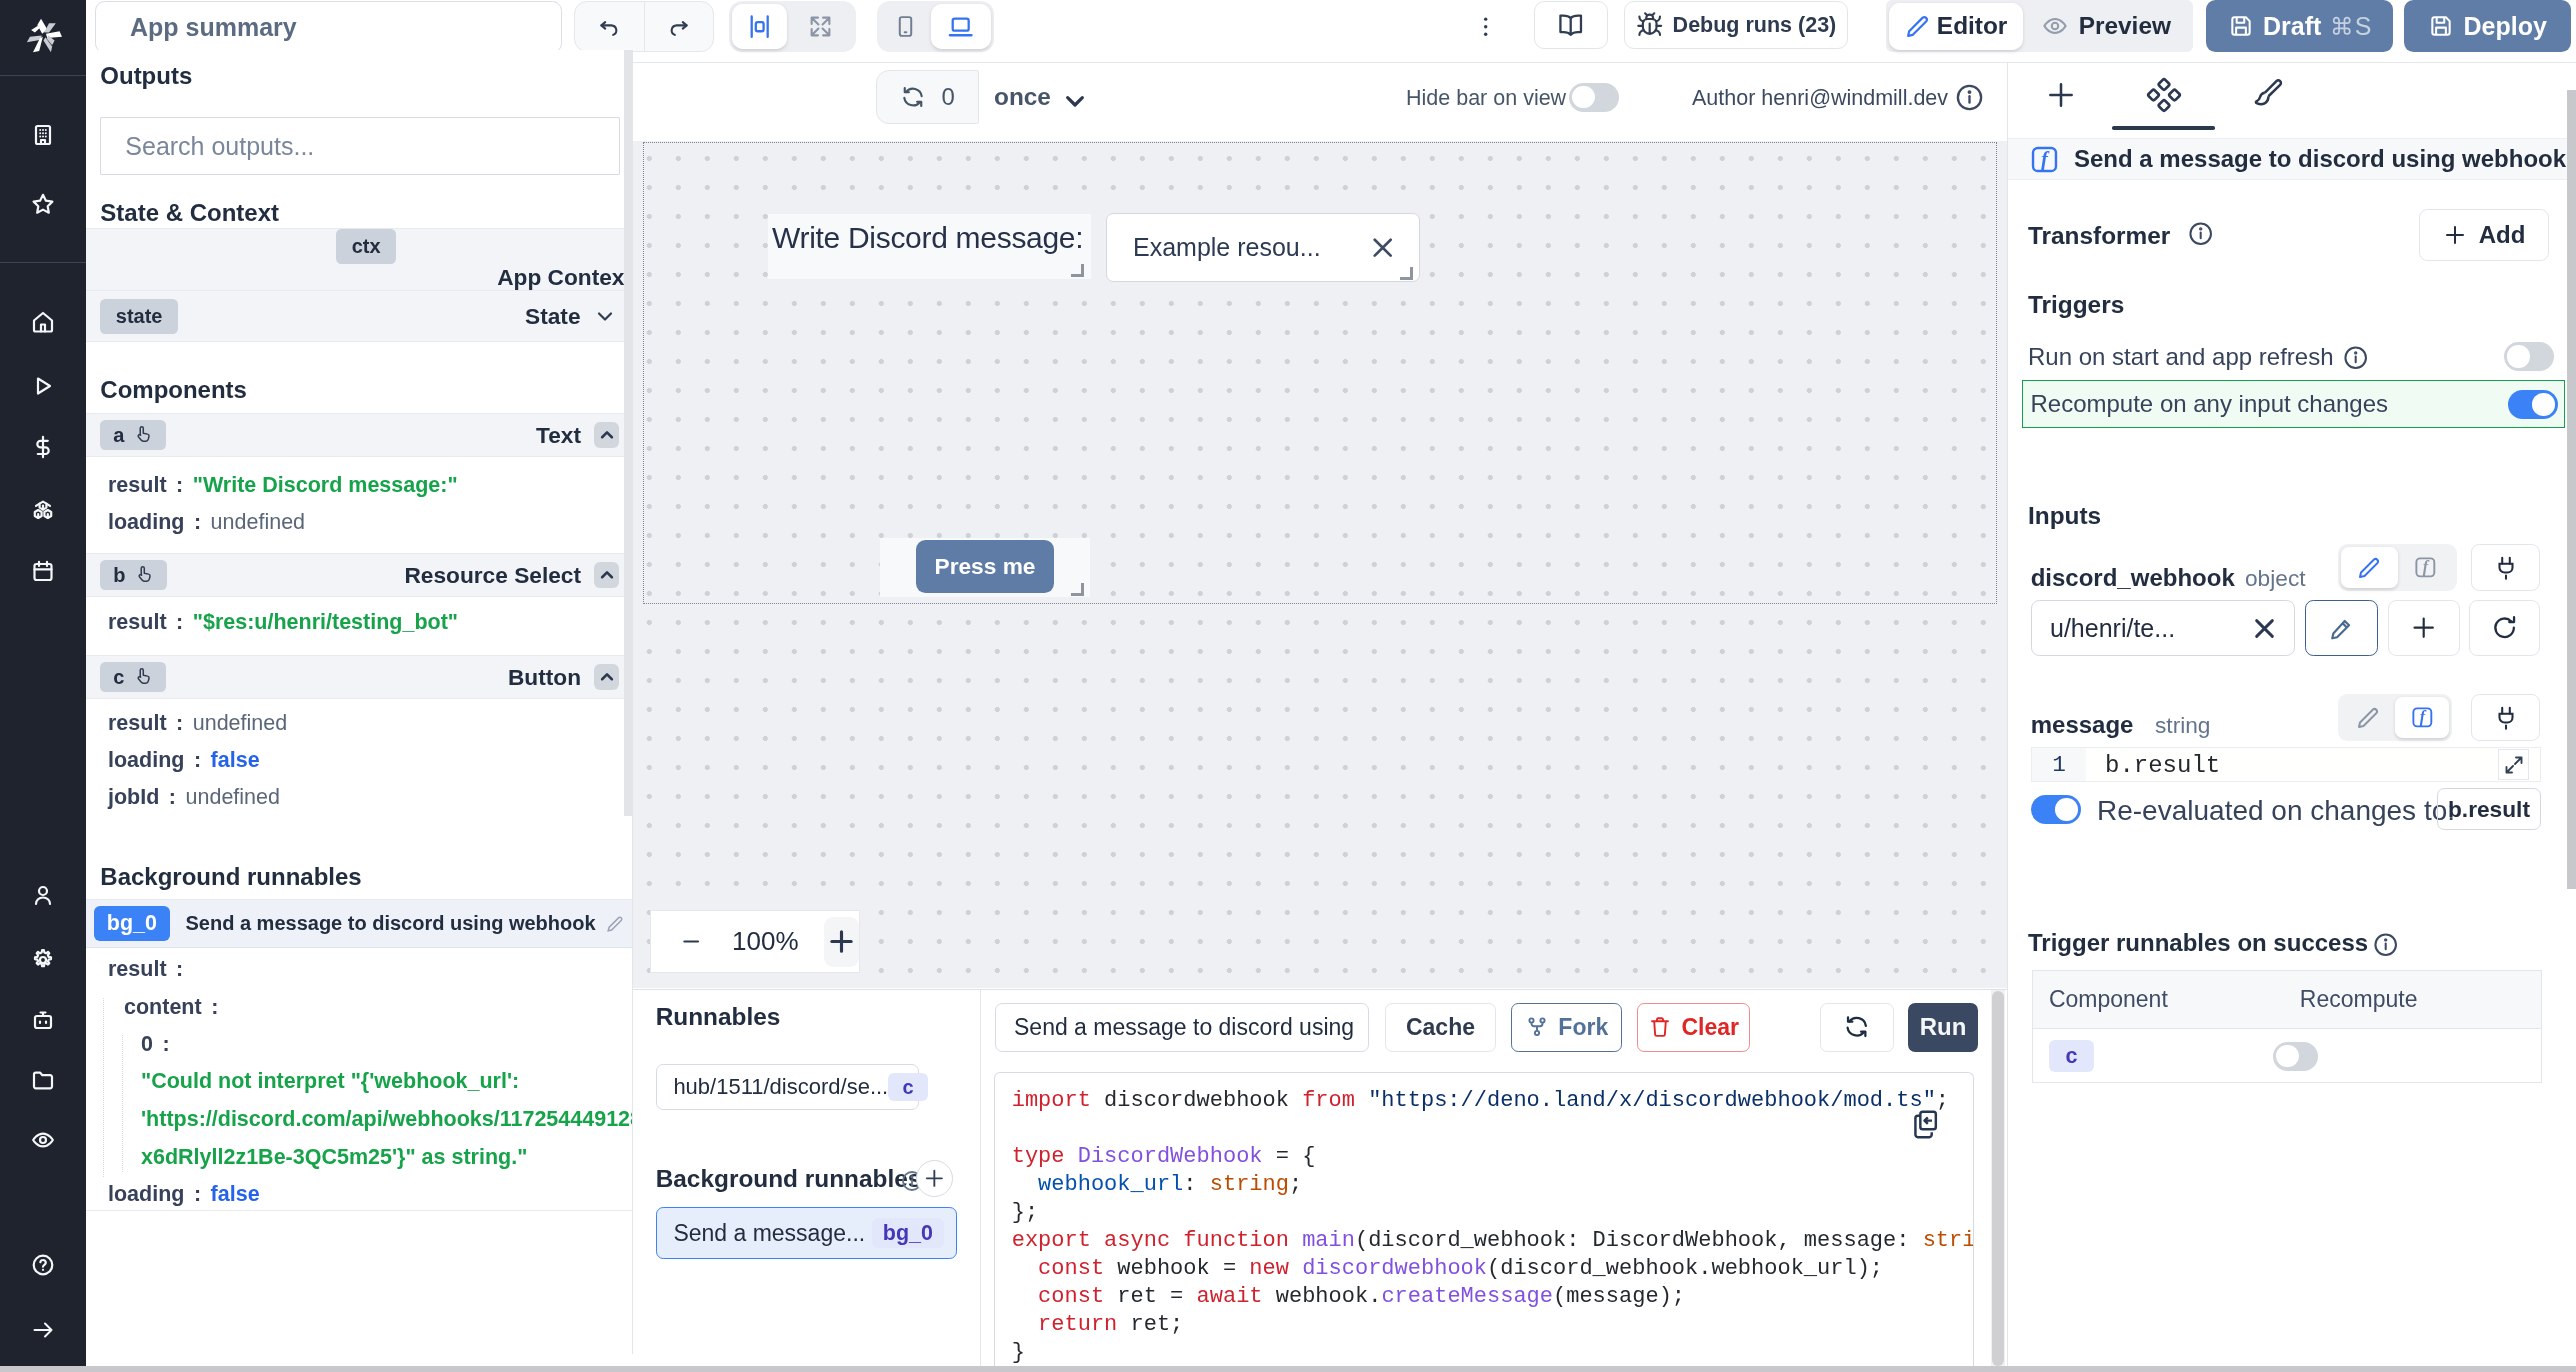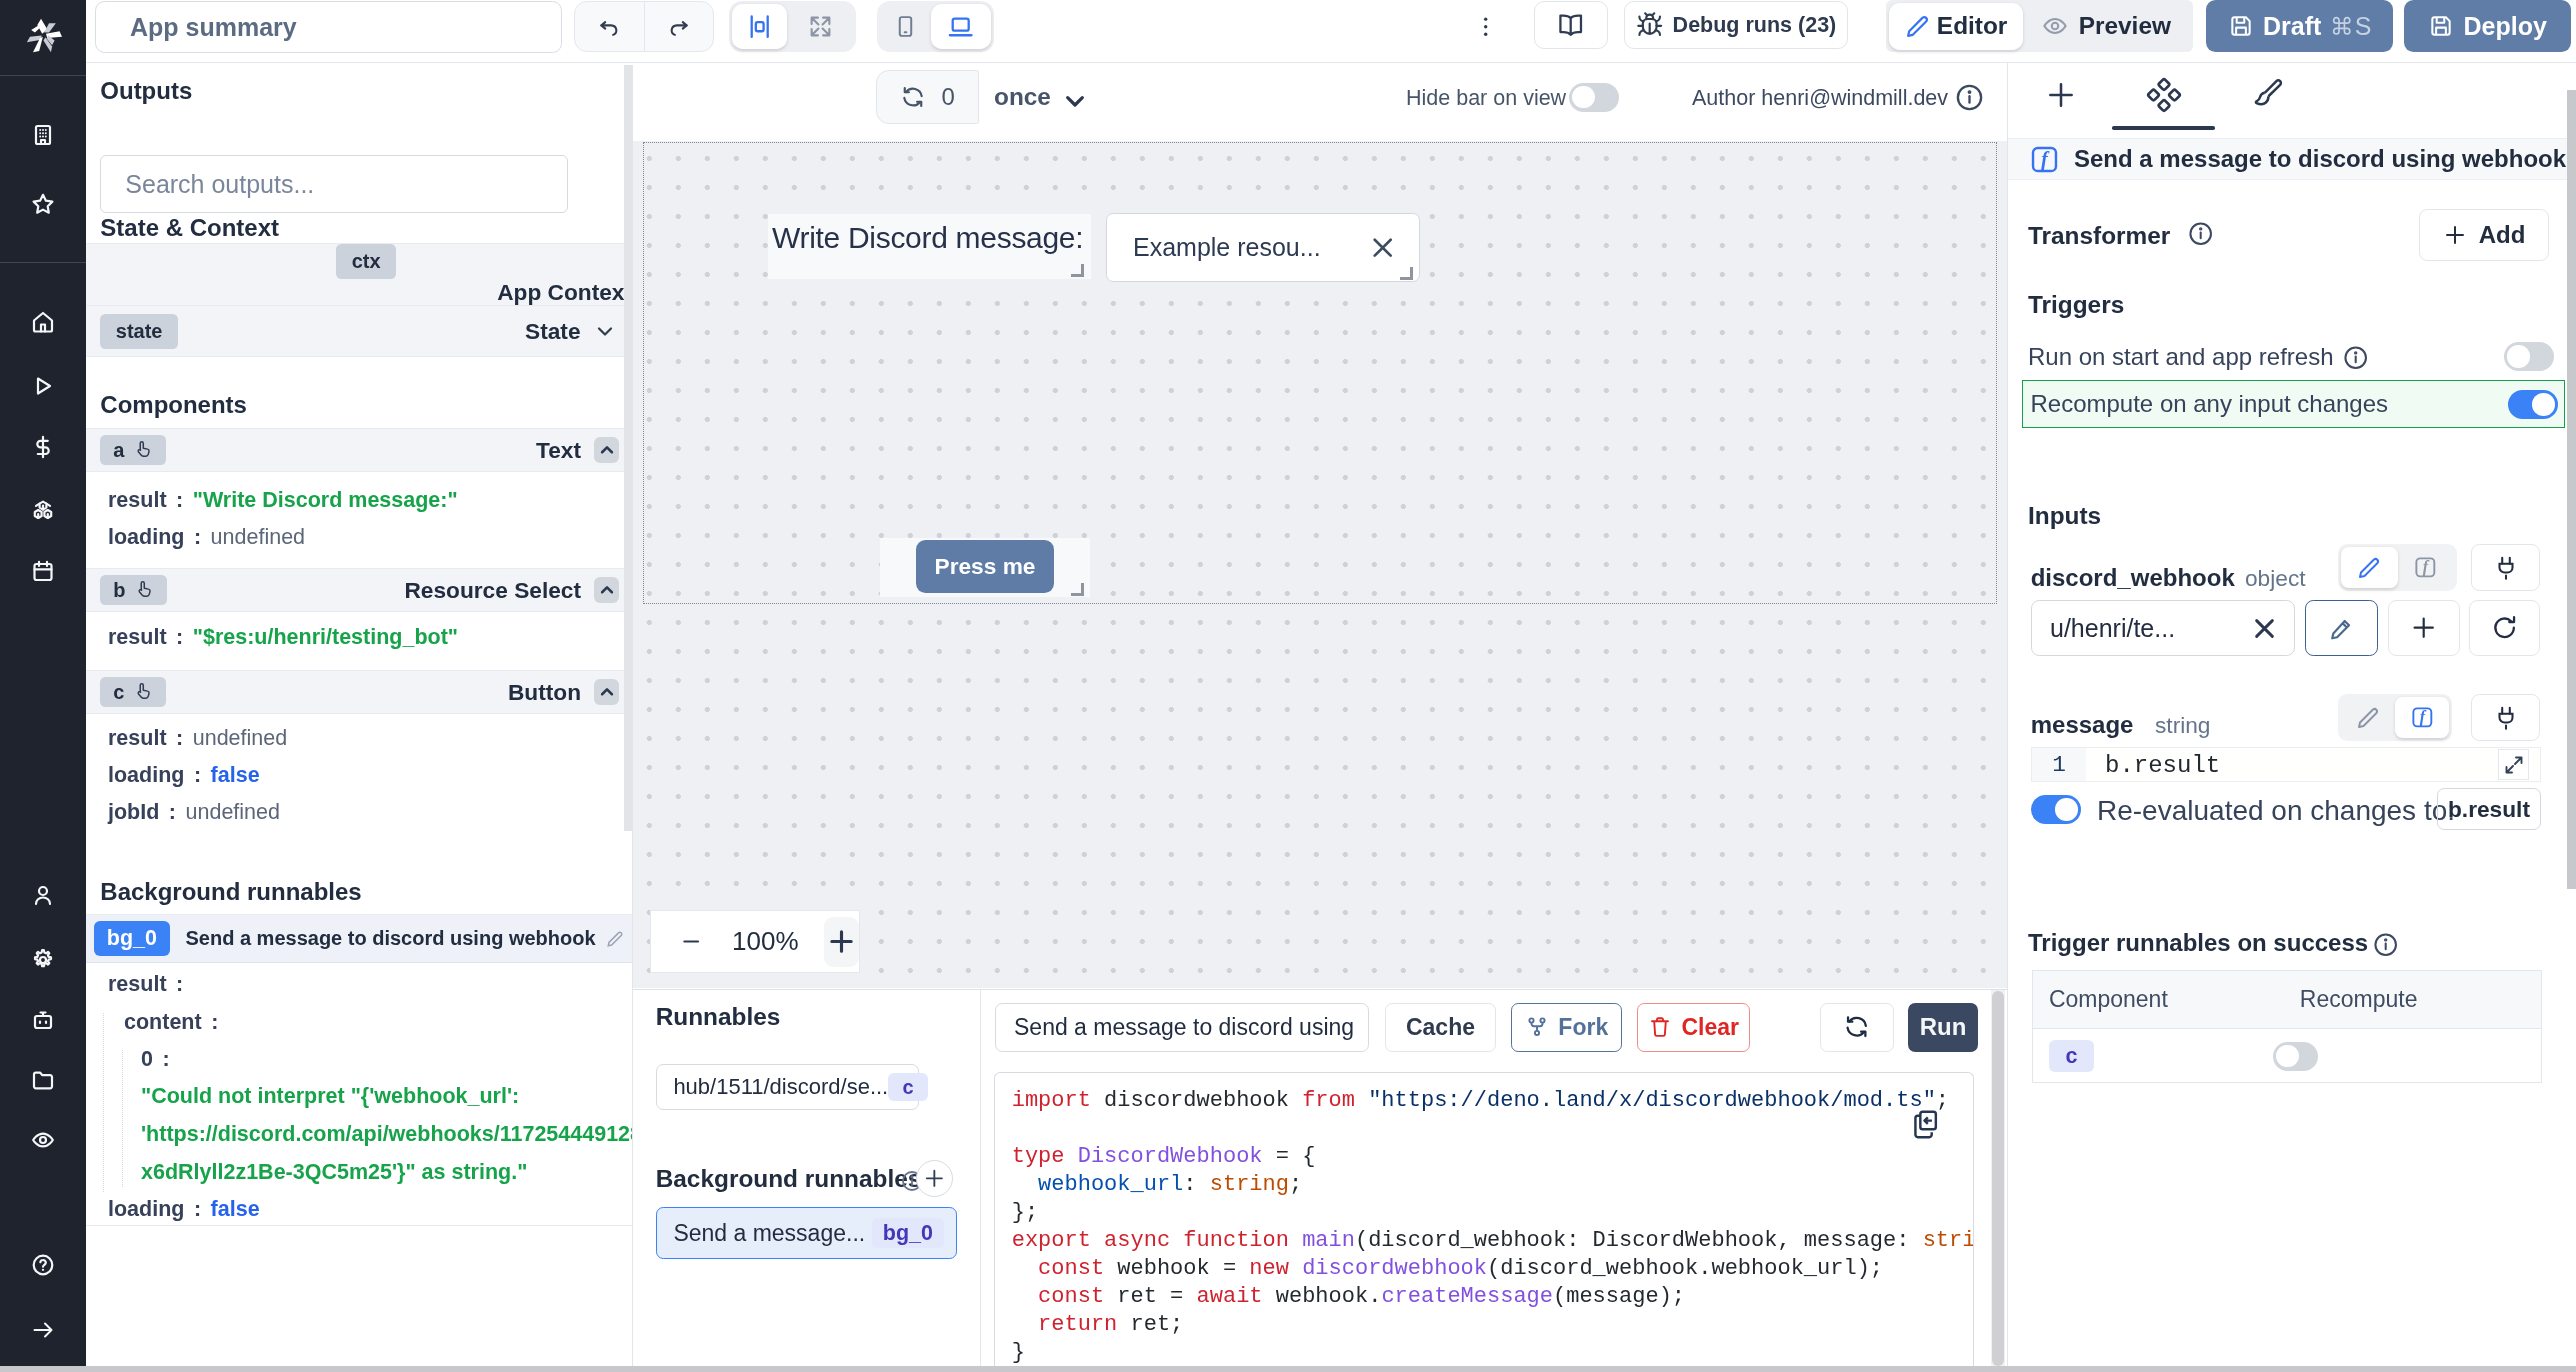--- a/index.html
+++ b/index.html
@@ -18,21 +18,21 @@
 
 #topbar { left:86px; top:0; width:2490px; height:63px; background:#fff; border-bottom:1.2px solid #e4e7eb; }
 .btn { position:absolute; display:flex; align-items:center; justify-content:center; gap:8.3px;
    border:1.2px solid #e2e5ea; border-radius:10px; background:#fff; font-weight:700; color:#2e3a4e; }
 .seg { position:absolute; background:#edeff2; border-radius:13px; display:flex; align-items:center; padding:3px; }
 .seg .on { background:#fff; border-radius:10.7px; box-shadow:0 1.2px 3.6px rgba(0,0,0,.13); display:flex; align-items:center; justify-content:center; gap:7.2px;}
 .seg .off { display:flex; align-items:center; justify-content:center; gap:7.2px; }
 .blueb { position:absolute; background:#5f7da6; color:#fff; border-radius:9.5px; display:flex; align-items:center; justify-content:center; gap:9.5px; font-weight:700; }
 
 
-#lpanel { left:86px; top:65px; width:547px; height:1304px; background:#fff; border-right:1.2px solid #e2e5ea; overflow:hidden;padding-left:24px; }
+#lpanel { left:86px; top:50px; width:547px; height:1304px; background:#fff; border-right:1.2px solid #e2e5ea; overflow:hidden;padding-left:24px; }
 .h1 { position:absolute; left:14.3px; font-size:24px; font-weight:700; color:#222d40; }
 .lrow { position:absolute; left:0; width:546px; background:#f2f4f7; border-top:1.2px solid #e7eaee; border-bottom:1.2px solid #e7eaee; display:flex; align-items:center; }
 .badge { background:#ccd2db; border-radius:5.4px; color:#222d40; font-weight:700; font-size:20px; display:inline-flex; align-items:center; justify-content:center; gap:7.2px; }
 .kv { position:absolute; left:22px; font-size:21.5px; color:#3c485c; display:flex; gap:9.5px; align-items:baseline;}
 .kv b { font-weight:700; color:#37415a; }
 .kv .colon { color:#37415a; font-weight:700; }
 .grn { color:#16a34a; font-weight:700; }
 .gray { color:#5b6678; }
 .blu { color:#2563eb; font-weight:700; }
 .chevbtn { position:absolute; width:25px; height:26px; background:#d2d7de; border-radius:6px; display:flex; align-items:center; justify-content:center; }
@@ -302,21 +302,21 @@
         <g style="stroke:#fff;stroke-width:1.9;fill:none;stroke-linejoin:round;">
           <path d="M4 6a2 2 0 0 1 2-2h10.5L20 7.5V18a2 2 0 0 1-2 2H6a2 2 0 0 1-2-2z"></path>
           <path d="M8 4v5h7V4M7.5 20v-6.5h9V20"></path>
         </g>
       </svg>
     Deploy
   </div>
 </div>
 <div class="abs" id="lpanel">
   <div class="h1" style="top:12px;">Outputs</div>
-  <div class="abs" style="left:14.3px;top:67px;width:468px;height:58px;border:1.2px solid #d6dbe1;border-radius:6px;display:flex;align-items:center;padding-left:24px;color:#7a8699;font-size:25px;margin-top:23px;">Search outputs...</div>
+  <div class="abs" style="left:14.3px;top:67px;width:520px;height:58px;border:1.2px solid #d6dbe1;border-radius:1px;display:flex;align-items:center;padding-left:24px;color:#7a8699;font-size:25px;">Search outputs...</div>
   <div class="h1" style="top:149px;">State &amp; Context</div>
 
   <div class="lrow" style="top:178px;height:65px;flex-direction:column;">
     <span class="badge" style="margin-left:14.3px;padding:6px 15.5px;">ctx</span>
     <span style="margin-left:auto;font-weight:700;font-size:22.7px;color:#222d40;">App Context</span>
     <svg style="margin:0 15.5px 0 12px;" width="24" height="24" viewBox="0 0 24 24">
         <path d="M6 9.5l6 6 6-6" style="stroke:#303c50;stroke-width:2.2;fill:none;stroke-linecap:round;stroke-linejoin:round;"></path>
       </svg>
   </div>
   <div class="lrow" style="top:240px;height:52px;">

